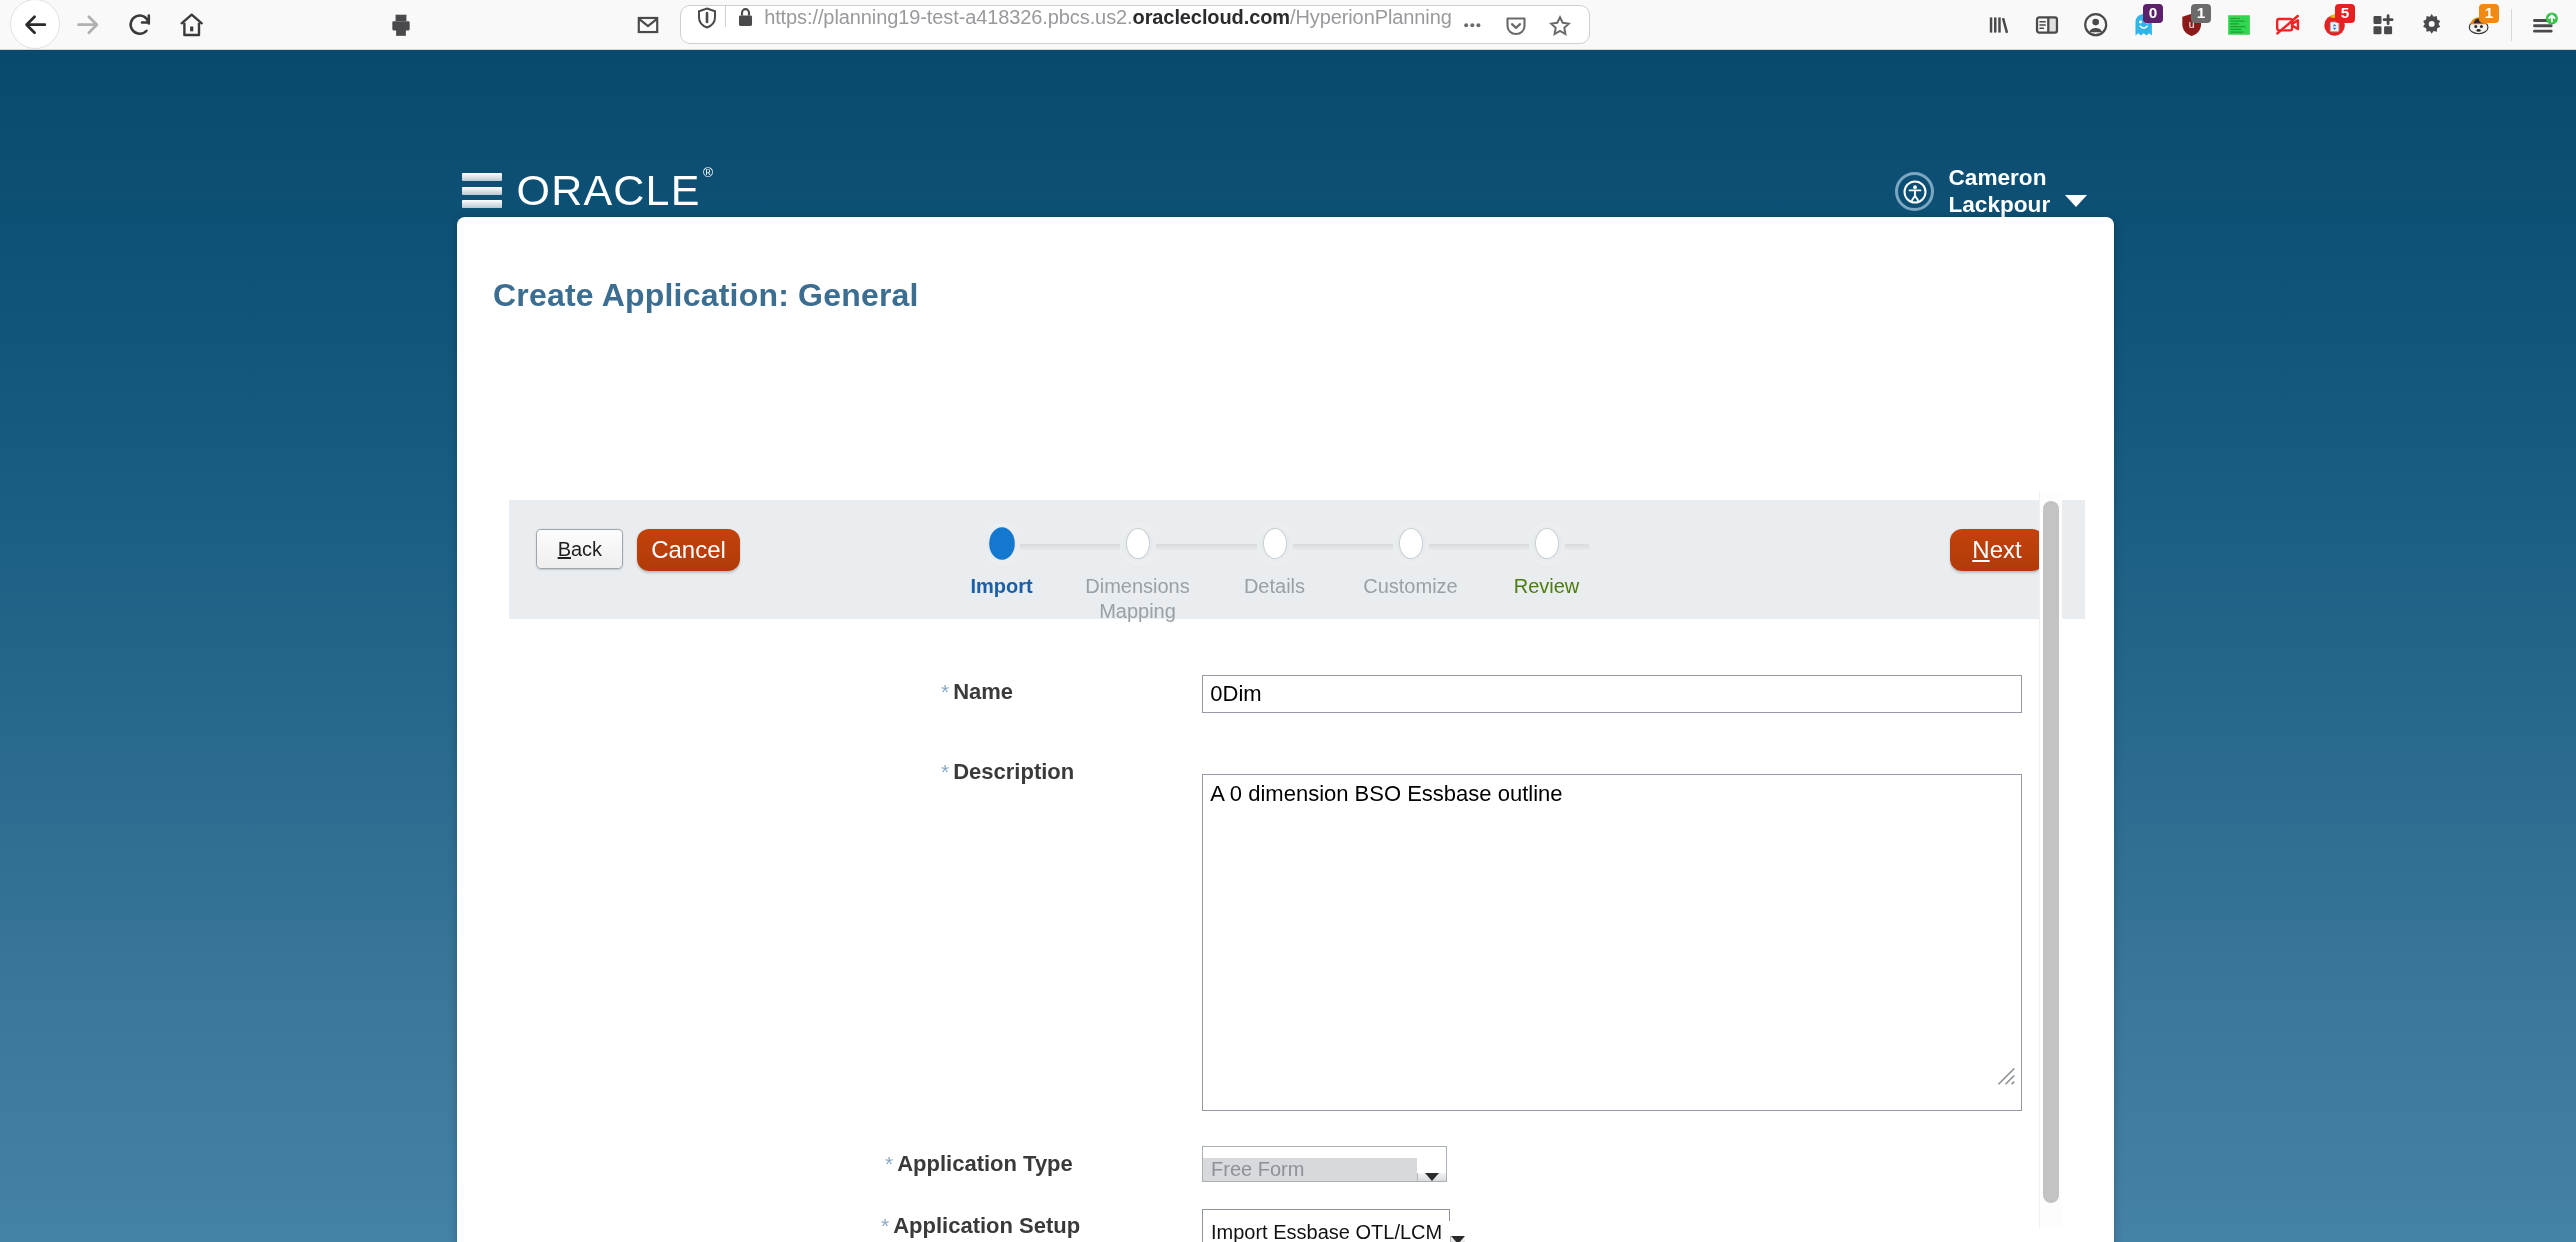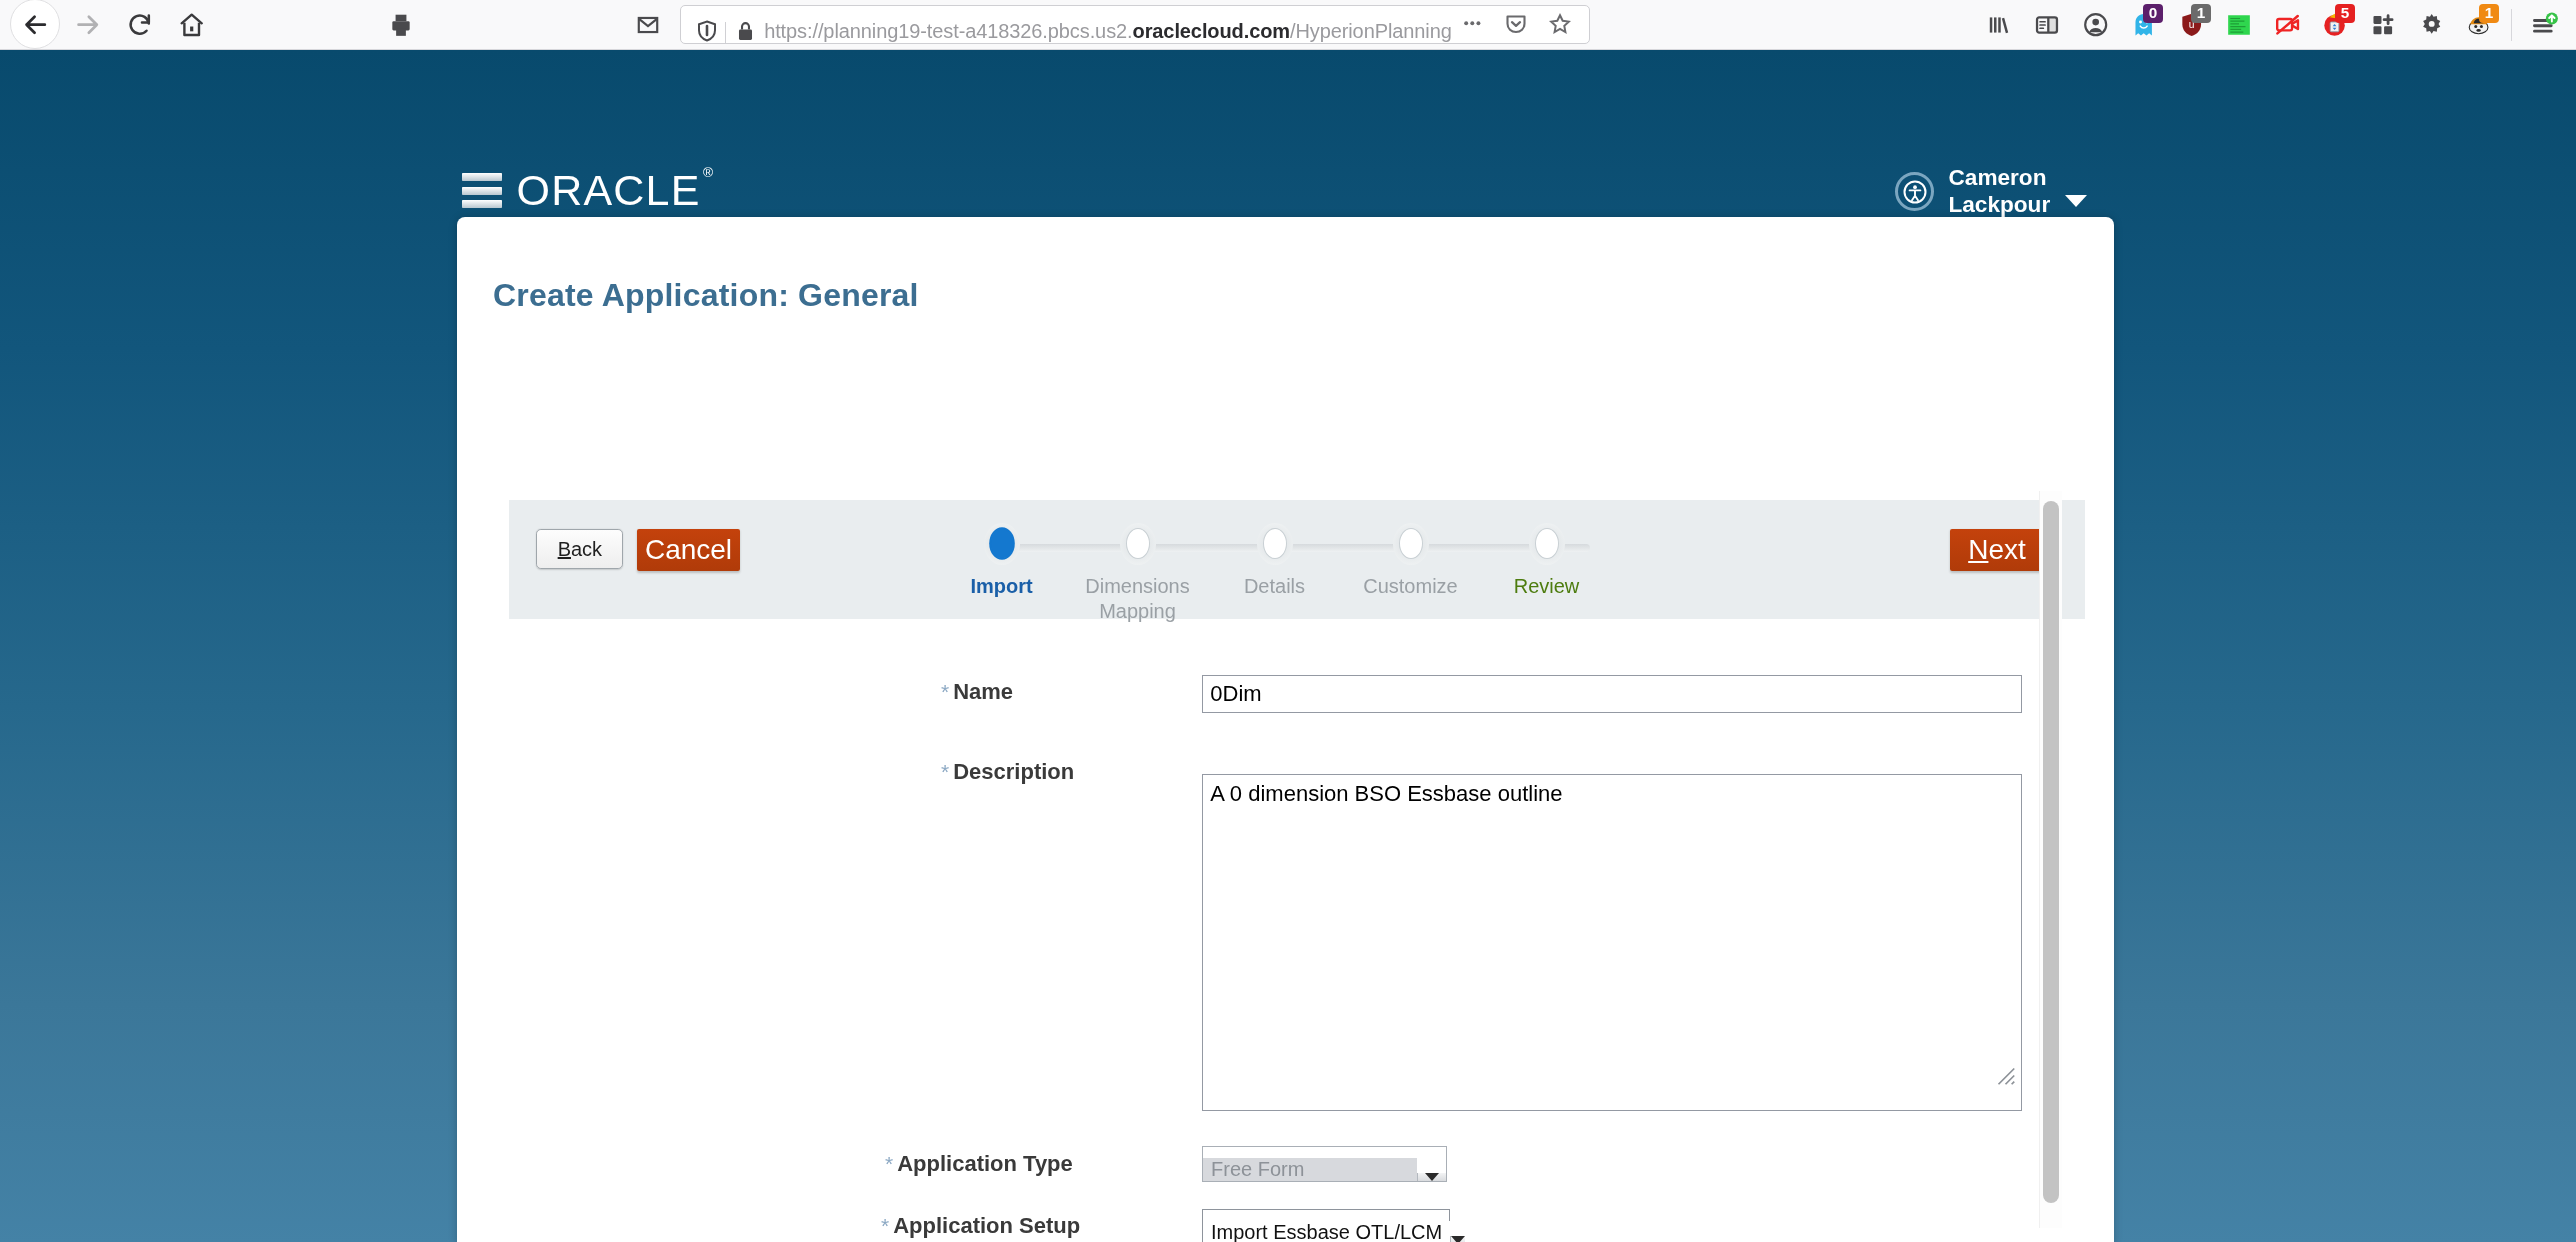--- a/index.html
+++ b/index.html
@@ -47,23 +47,23 @@
   .tb-spacer-b { width: 202px; }
 
   .print-btn { width: 45px; height: 45px; display:flex; align-items:center; justify-content:center;}
   .mail-btn  { width: 45px; height: 45px; display:flex; align-items:center; justify-content:center;}
 
   
   #urlbar {
     width: 910px; height: 39px;
     background: #ffffff;
     border: 0.8px solid #cfcfd3;
-    border-radius: 5px;
+    border-radius: 10px;
     display: flex;
-    align-items: flex-end;
+    align-items: flex-start;
     padding: 0 9.7px;
     margin-left: 9.7px;
   }
   .url-shield { width: 32px; display:flex; align-items:center; justify-content:center; }
   .url-div { width:0.8px; height:21px; background:#d0d0d4; margin: 0 6.5px 0 1.6px; }
   .url-lock { width: 27.4px; display:flex; align-items:center; justify-content:center; }
   .url-text {
     flex: 1;
     font-size: 20px;
     color: #9a9a9e;
@@ -225,23 +225,23 @@
     border: 0.8px solid #9fa6ab;
     border-radius: 4.8px;
     font-size: 20px;
     color: #1f1f1f;
     box-shadow: 0 0.8px 1.6px rgba(0,0,0,.16);
   }
   .btn-plain u { text-decoration: underline; }
   .btn-orange {
     position: absolute;
     background: linear-gradient(to bottom,#c4420c,#b03b09);
-    border-radius: 2px;
+    border-radius: 12px;
     color: #ffffff;
-    font-size: 28px;
+    font-size: 24px;
     box-shadow: 0 1.6px 2.4px rgba(0,0,0,.2);
     border: none;
   }
   #cancel-btn { left: 128px; top: 29px; width: 103px; height: 42px; }
   #next-btn   { left: 1441px; top: 29px; width: 94px; height: 42px; }
   .btn-orange u { text-decoration: underline; }
 
   
   #train {
     position: absolute;

